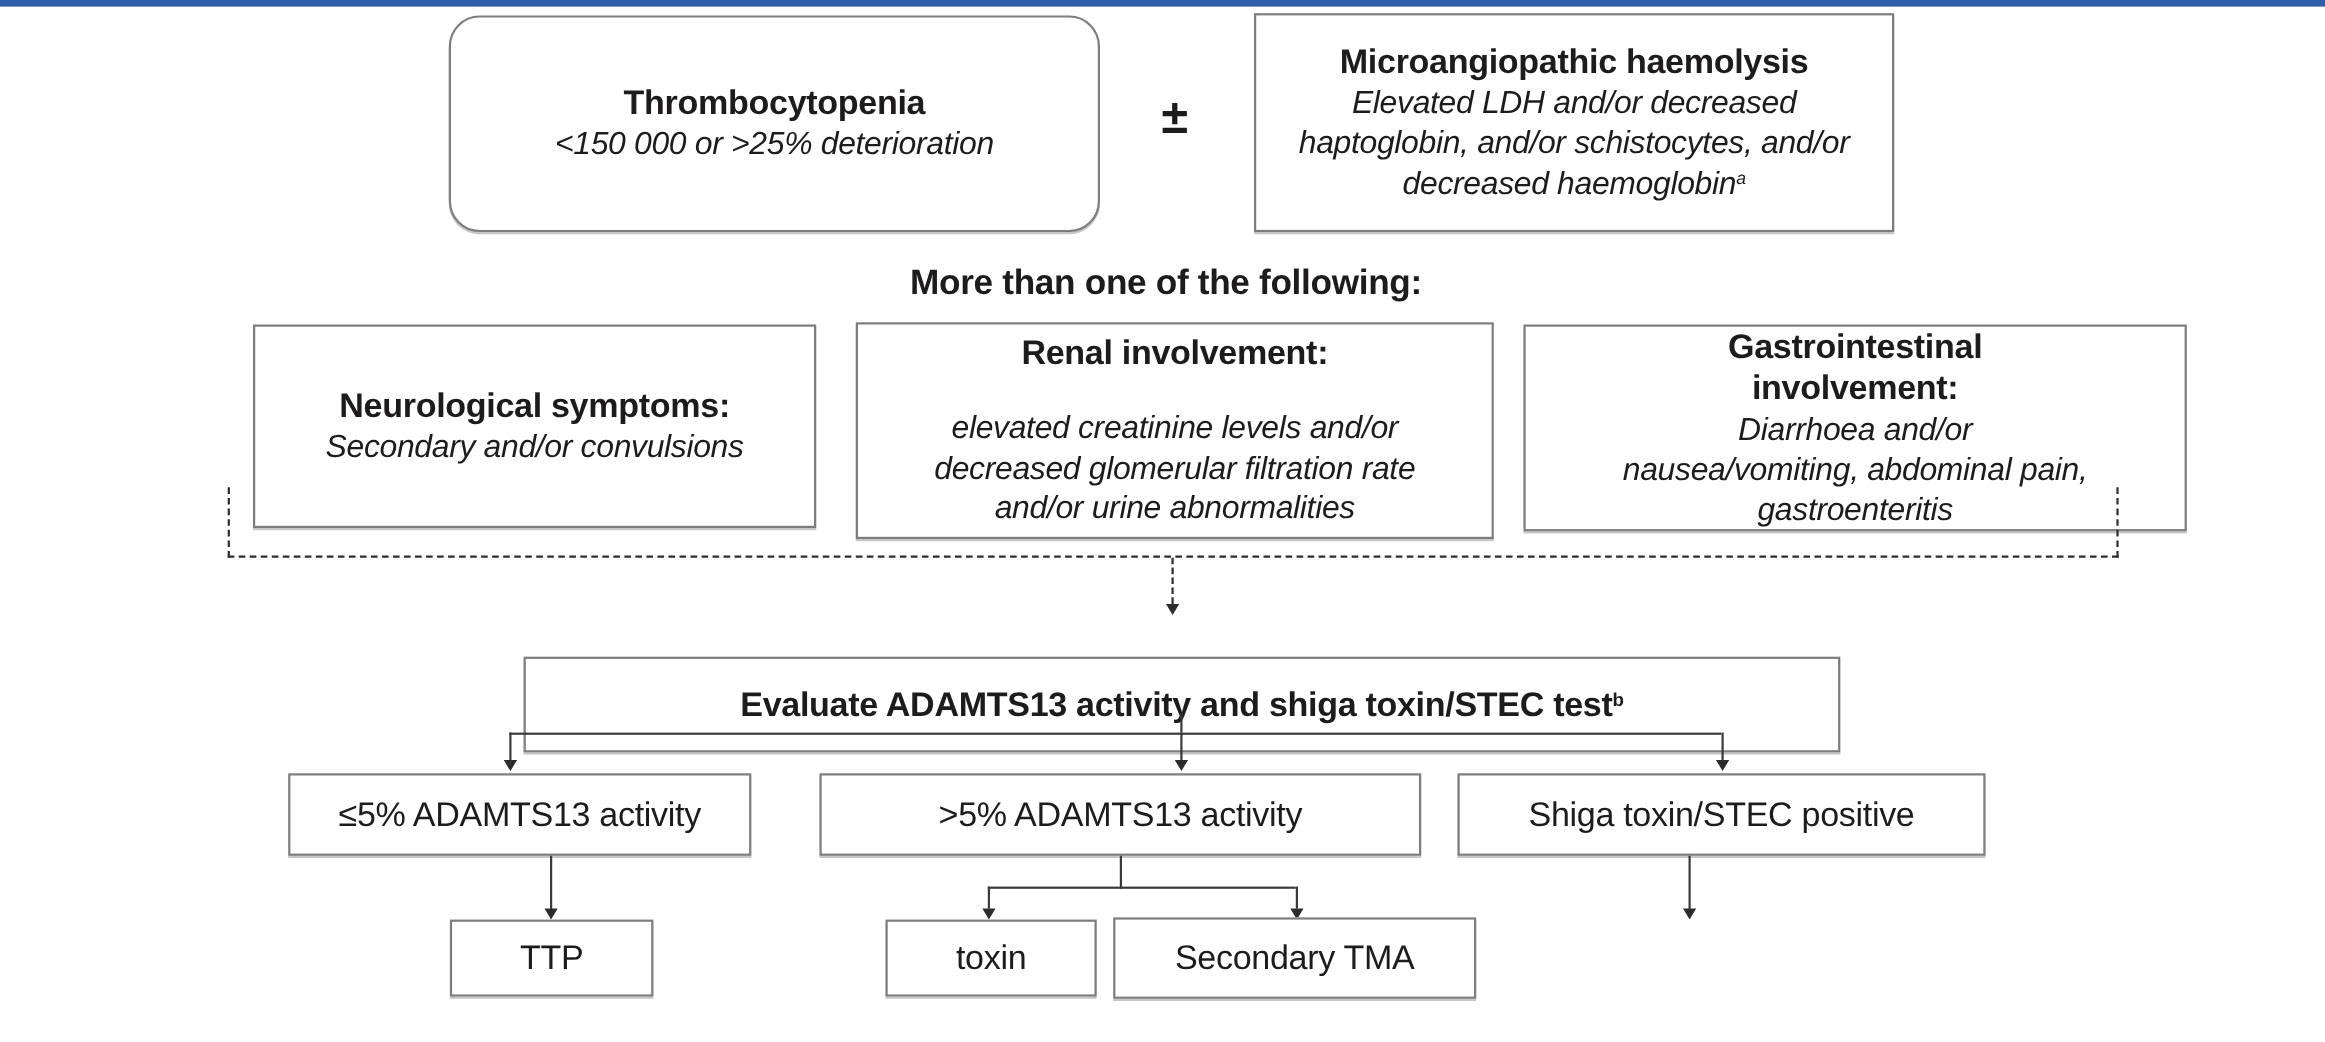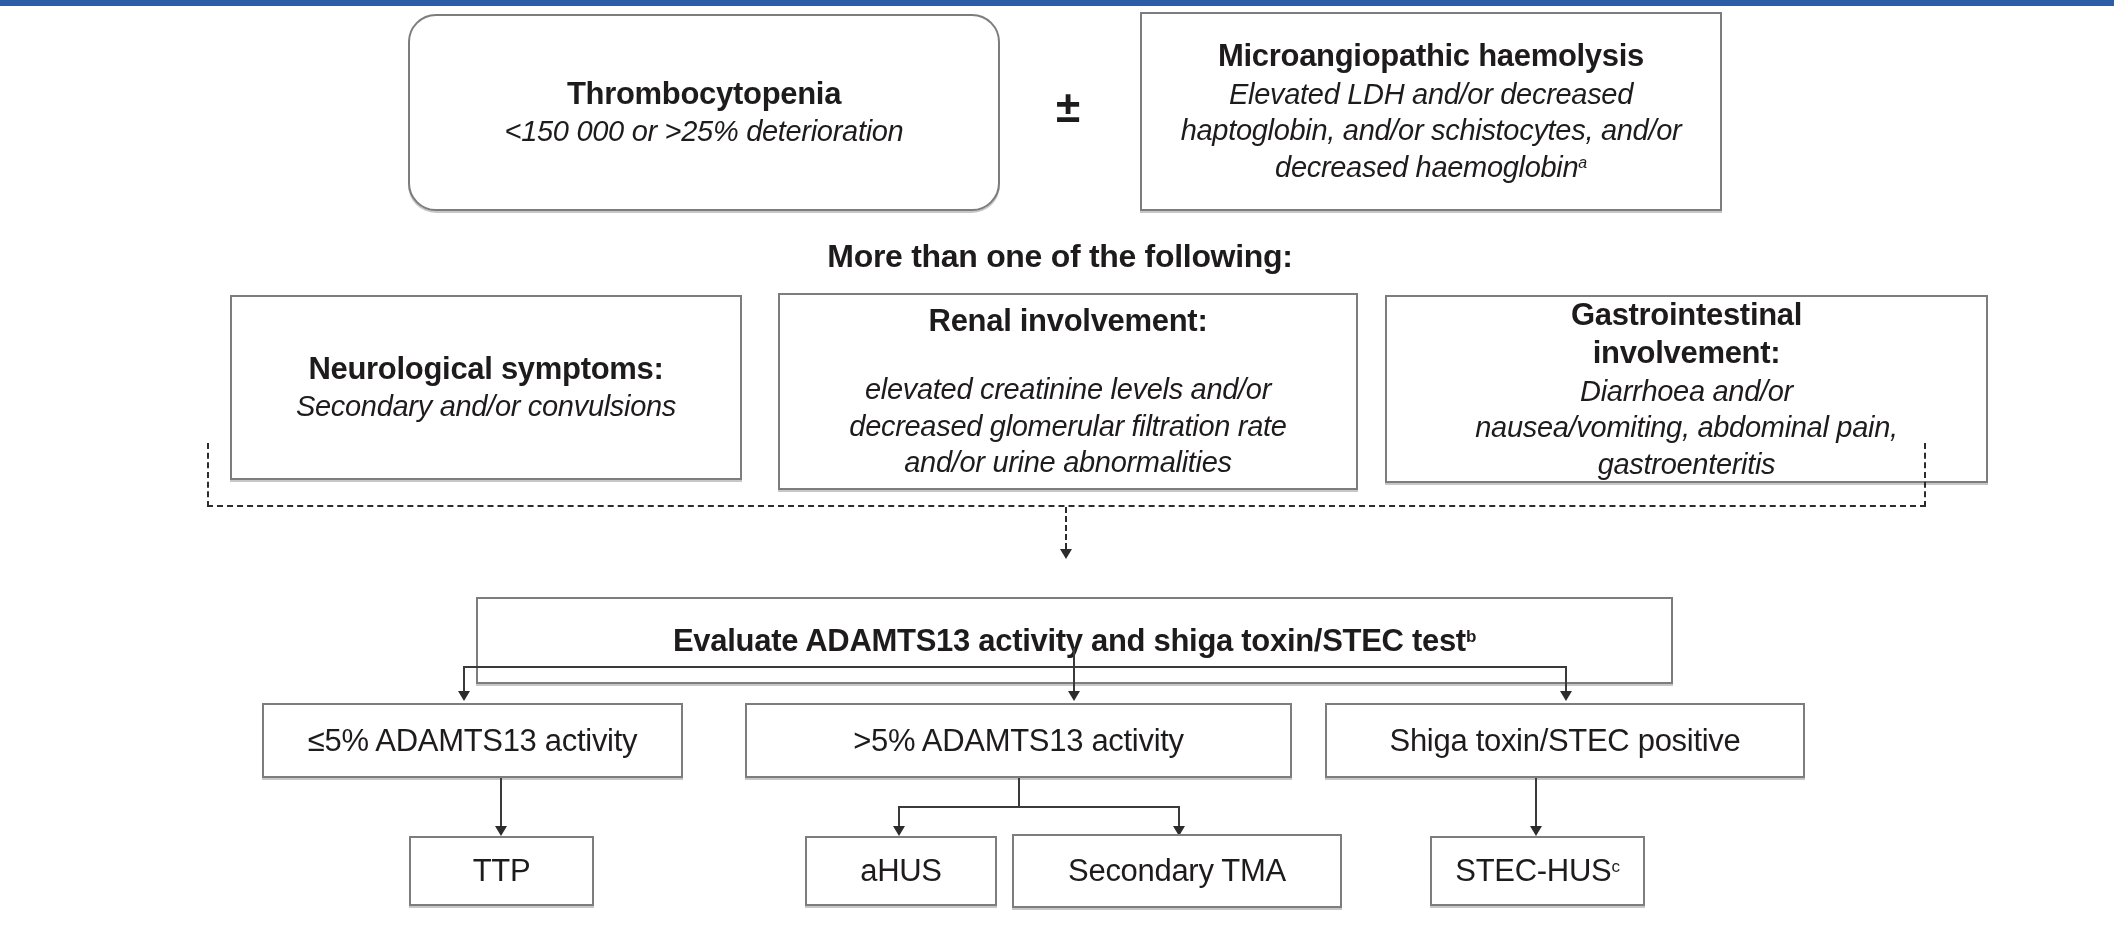--- a/index.html
+++ b/index.html
@@ -128,24 +128,19 @@
   <div class="vline" style="left:1178px;top:806px;height:20px;"></div>
   <div class="arrow-down" style="left:1173px;top:826px;"></div>
 
   <div class="vline" style="left:1535px;top:778px;height:50px;"></div>
   <div class="arrow-down" style="left:1530px;top:826px;"></div>
 
   <div class="box" style="left:409px;top:836px;width:185px;height:70px;">
     <div class="label">TTP</div>
   </div>
   <div class="box" style="left:805px;top:836px;width:192px;height:70px;">
-    <div class="label">aHUS</div>
+    <div class="label">toxin</div>
   </div>
   <div class="box" style="left:1012px;top:834px;width:330px;height:74px;">
     <div class="label">Secondary TMA</div>
-  </div>
-  <div class="box" style="left:1430px;top:836px;width:215px;height:70px;">
-    <div class="label">
-      <span>STEC-HUS</span><span class="sup">c</span>
-    </div>
   </div>
 
 </div>
 
 </body></html>

